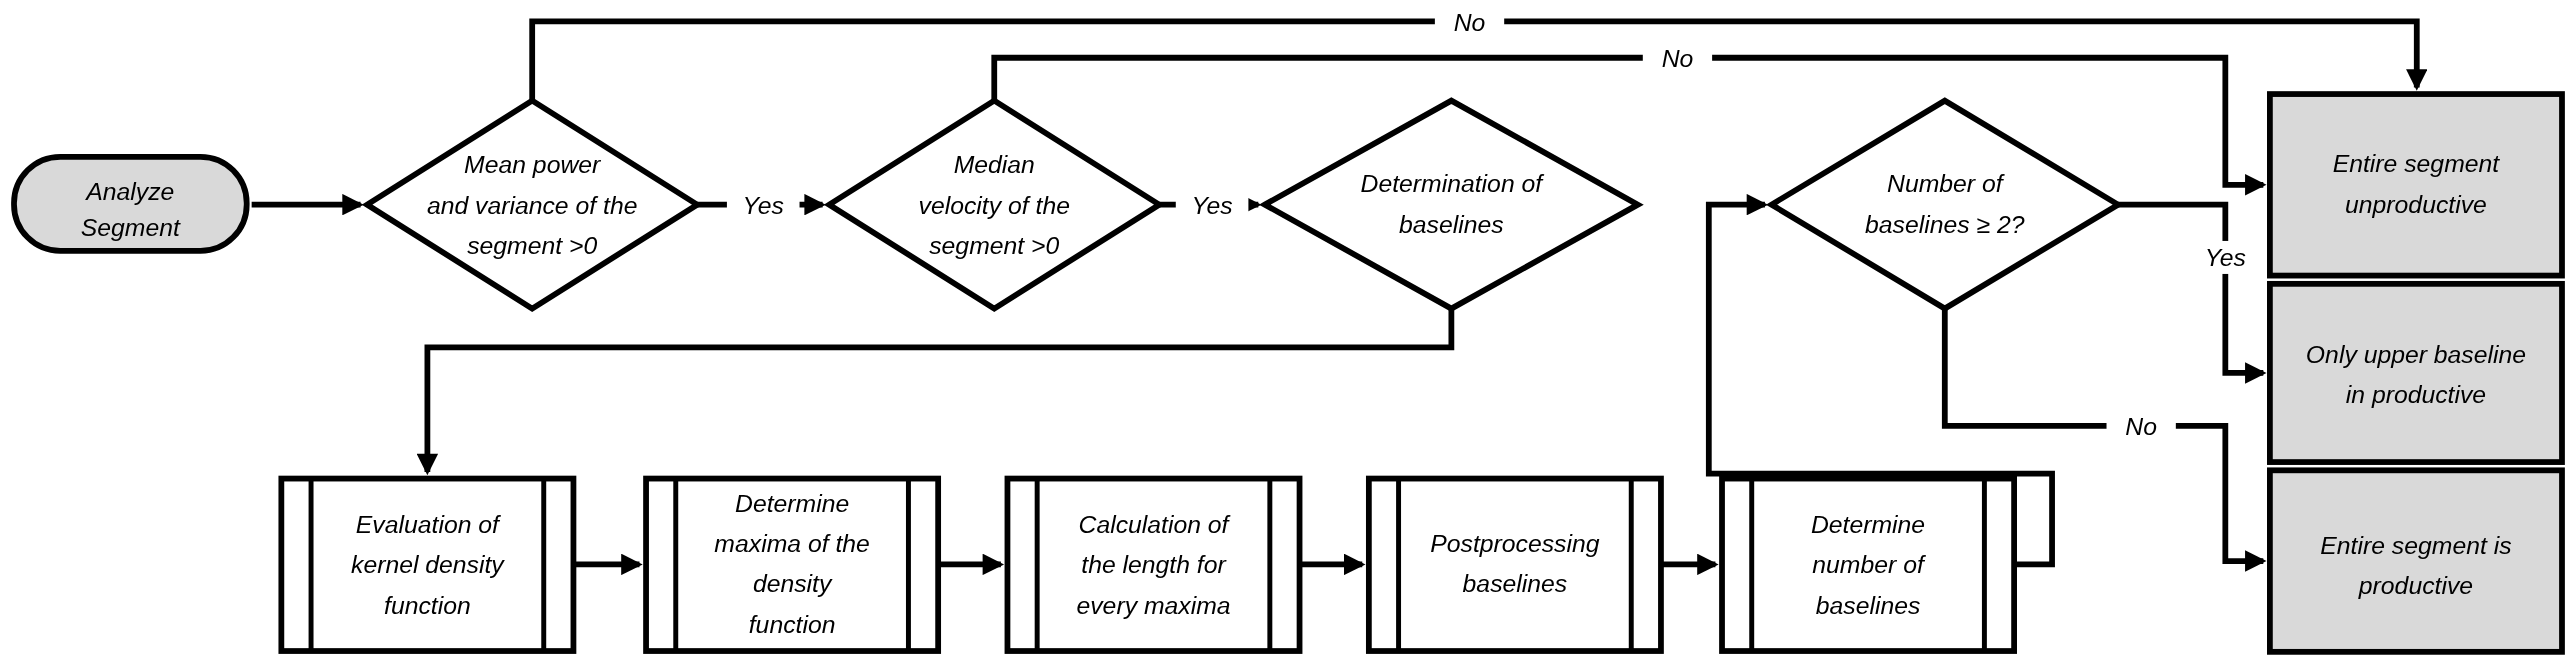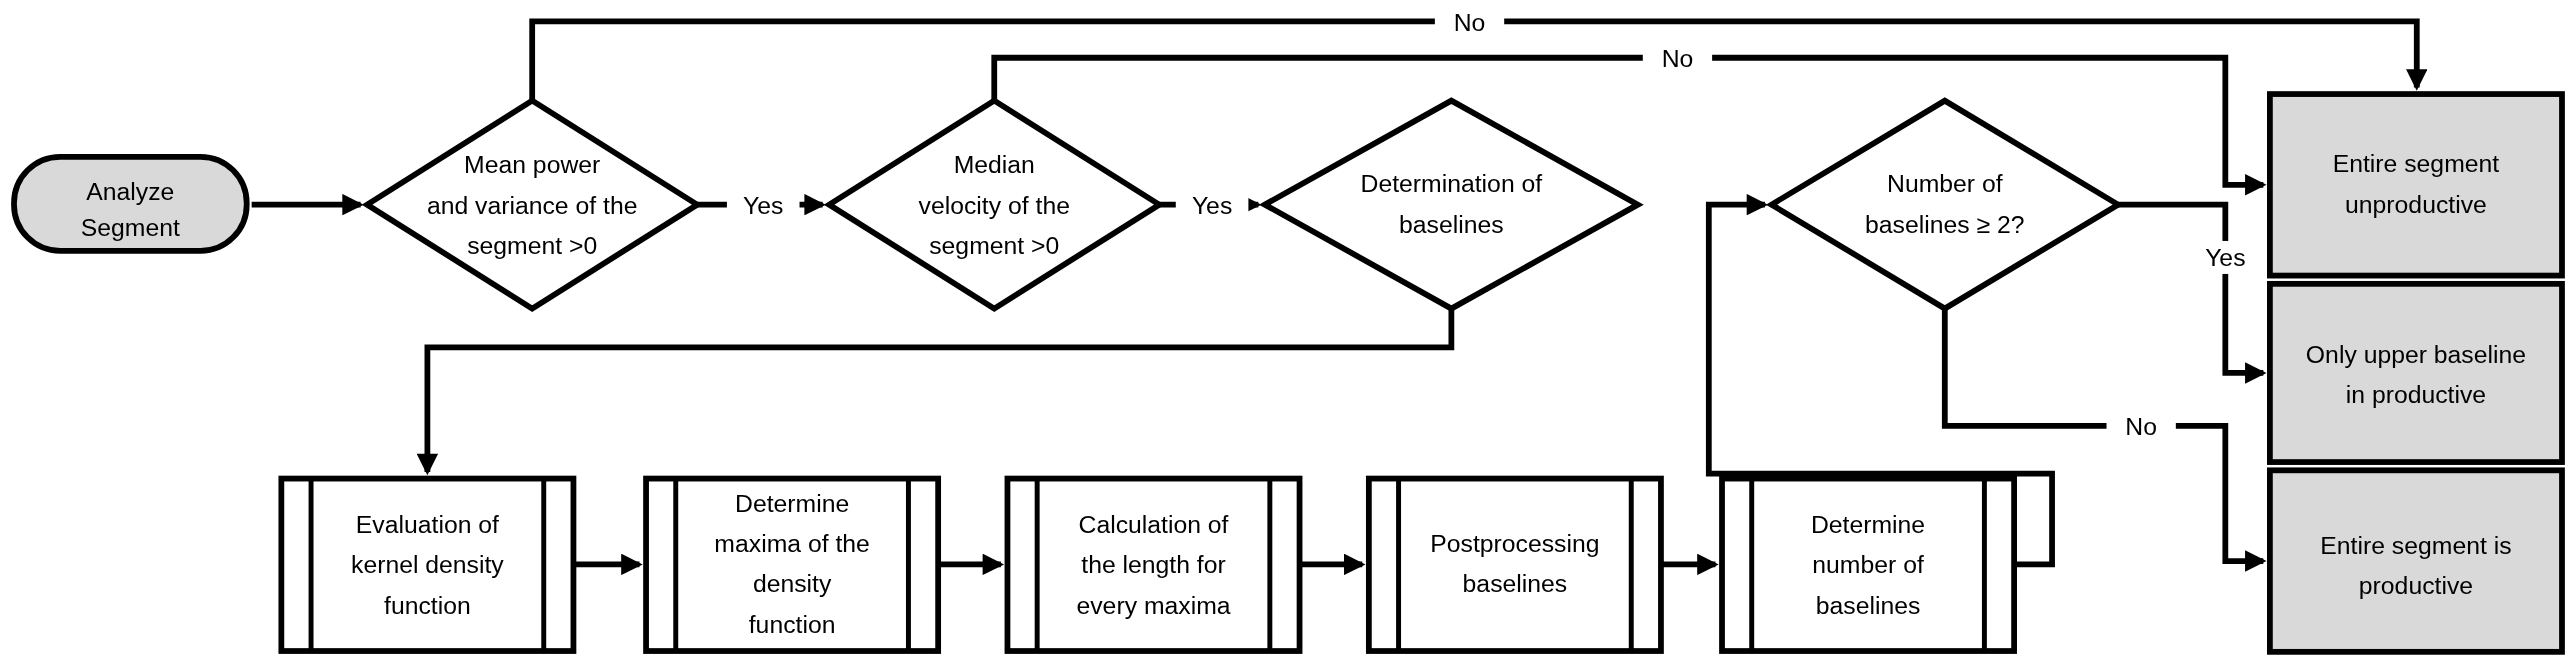--- a/index.html
+++ b/index.html
@@ -5,20 +5,21 @@
   html, body {
     margin: 0;
     padding: 0;
     background: #ffffff;
   }
   .canvas-wrap {
     width: 2576px;
     height: 670px;
     background: #ffffff;
     overflow: hidden;
+    font-style: italic;
   }
   svg { display: block; }
   .shape {
     fill: #ffffff;
     stroke: #000000;
     stroke-width: 3.5;
   }
   .terminal {
     fill: #d9d9d9;
     stroke: #000000;

